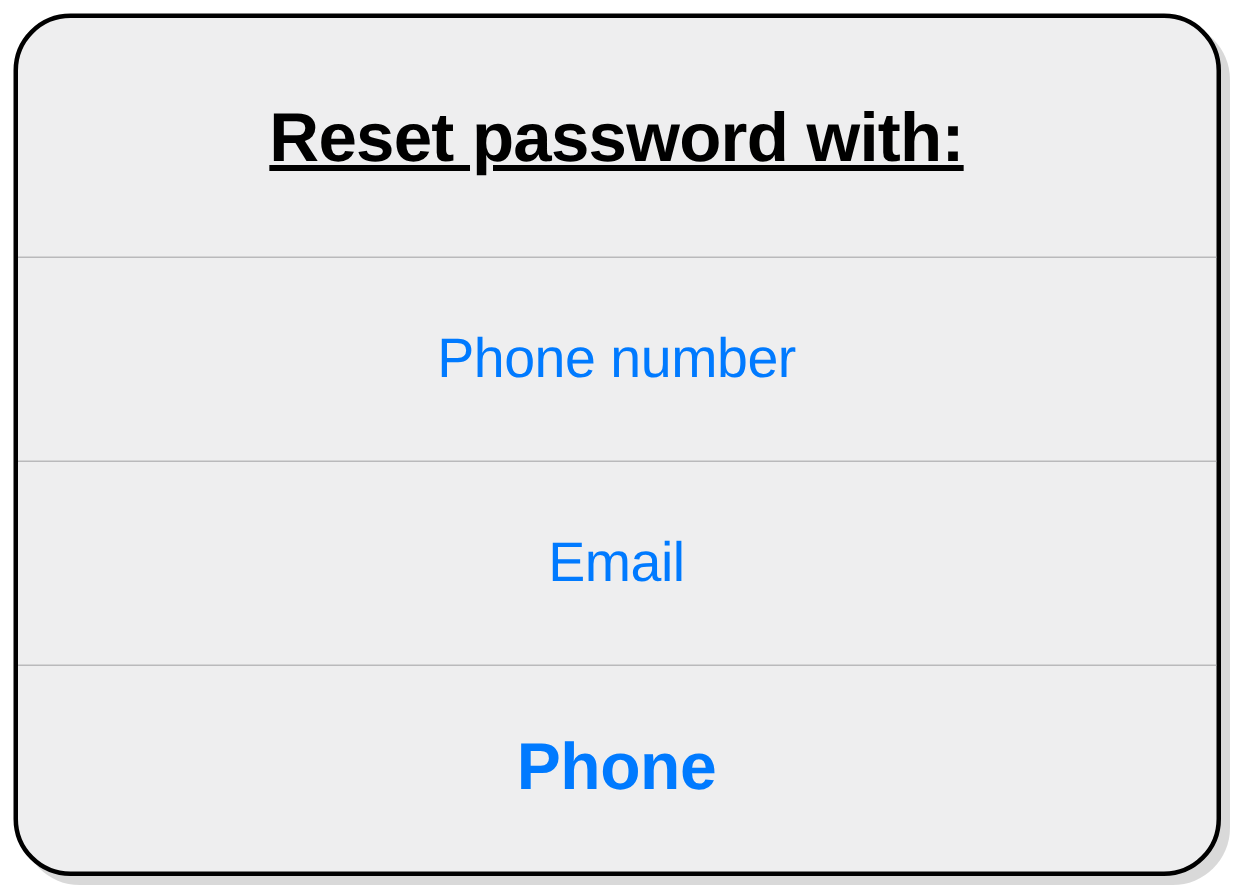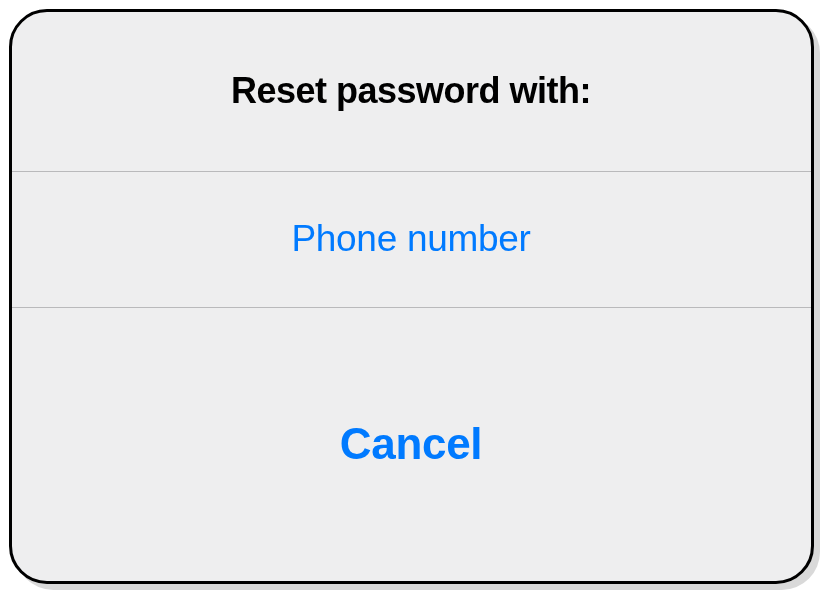--- a/index.html
+++ b/index.html
@@ -28,24 +28,25 @@
       flex-direction: column;
     }
     .header {
       height: 160px;
       display: flex;
       align-items: center;
       justify-content: center;
       border-bottom: 1px solid #b9b9bb;
     }
     .title {
-      font-size: 36px;
+      font-size: 46px;
       font-weight: 700;
       color: #000000;
       letter-spacing: -0.5px;
+      text-decoration: underline;
     }
     .option {
       height: 136px;
       display: flex;
       align-items: center;
       justify-content: center;
       border-bottom: 1px solid #b9b9bb;
       cursor: pointer;
     }
     .option-text {
@@ -71,16 +72,19 @@
 </head>
 <body>
 
 <div class="sheet">
   <div class="header">
     <div class="title">Reset password with:</div>
   </div>
   <div class="option">
     <span class="option-text">Phone number</span>
   </div>
+  <div class="option">
+    <span class="option-text">Email</span>
+  </div>
   <div class="cancel">
-    <span class="cancel-text">Cancel</span>
+    <span class="cancel-text">Phone</span>
   </div>
 </div>
 
 </body></html>

